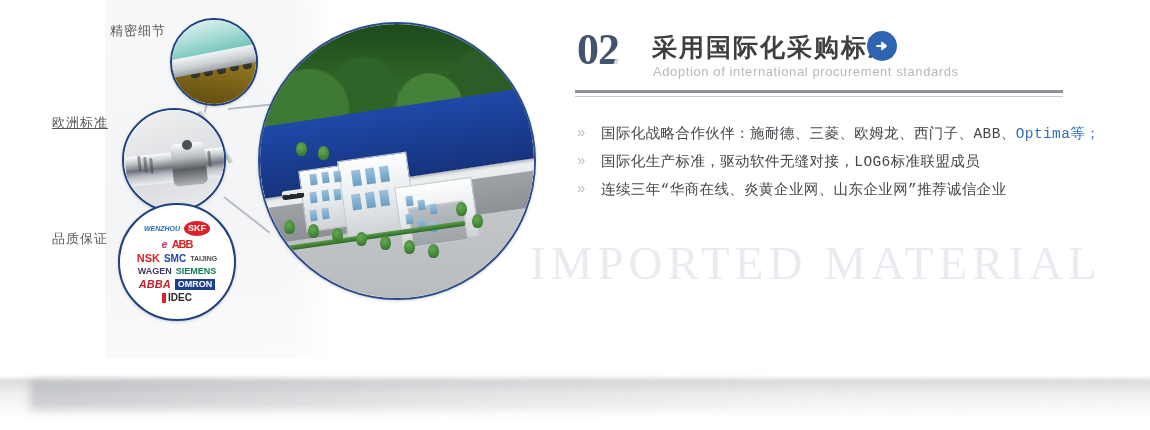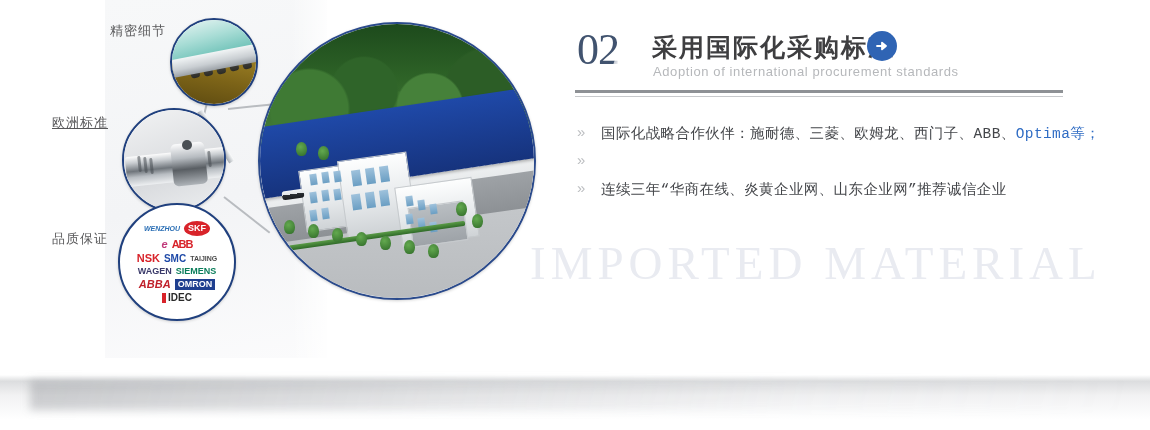--- a/index.html
+++ b/index.html
@@ -169,21 +169,21 @@
     position:absolute; height:5px; border-radius:2px;
     background: linear-gradient(to bottom,#5a9b47,#2f6a28);
   }
 
   
   .right { position:absolute; left:575px; top:0; width:520px; height:430px; }
 
   .hdr { position:absolute; left:0; top:26px; height:60px; width:100%; }
   .num {
     position:absolute; left:2px; top:2px;
-    font-size:44px; font-weight:normal; color:#41536f; letter-spacing:-1px;
+    font-size:44px; font-weight:bold; color:#41536f; letter-spacing:-1px;
     font-family:"Liberation Serif","DejaVu Serif",serif; line-height:1;
   }
   .num-slash {
     position:absolute; left:42px; top:4px; width:32px; height:46px;
     background: linear-gradient(120deg, rgba(255,255,255,0) 0%, rgba(255,255,255,0.92) 42%, rgba(255,255,255,0.55) 100%);
     transform: skewX(-18deg);
   }
   .title-cn {
     position:absolute; left:77px; top:5px;
     font-size:25px; font-weight:bold; color:#3e3e40; letter-spacing:2px;
@@ -356,20 +356,21 @@
     <div class="rule-a"></div>
     <div class="rule-b"></div>
 
     <div class="bullets">
       <div class="bullet">
         <span class="bmark">»</span>
         <span class="btext"><span>国际化战略合作伙伴：施耐德、三菱、欧姆龙、西门子、ABB、</span><span class="hl">Optima等；</span></span>
       </div>
       <div class="bullet">
         <span class="bmark">»</span>
+        <span class="btext">国际化生产标准，驱动软件无缝对接，LOG6标准联盟成员</span>
       </div>
       <div class="bullet">
         <span class="bmark">»</span>
         <span class="btext">连续三年“华商在线、炎黄企业网、山东企业网”推荐诚信企业</span>
       </div>
     </div>
 
     <div class="watermark">IMPORTED  MATERIAL</div>
   </div>
 

